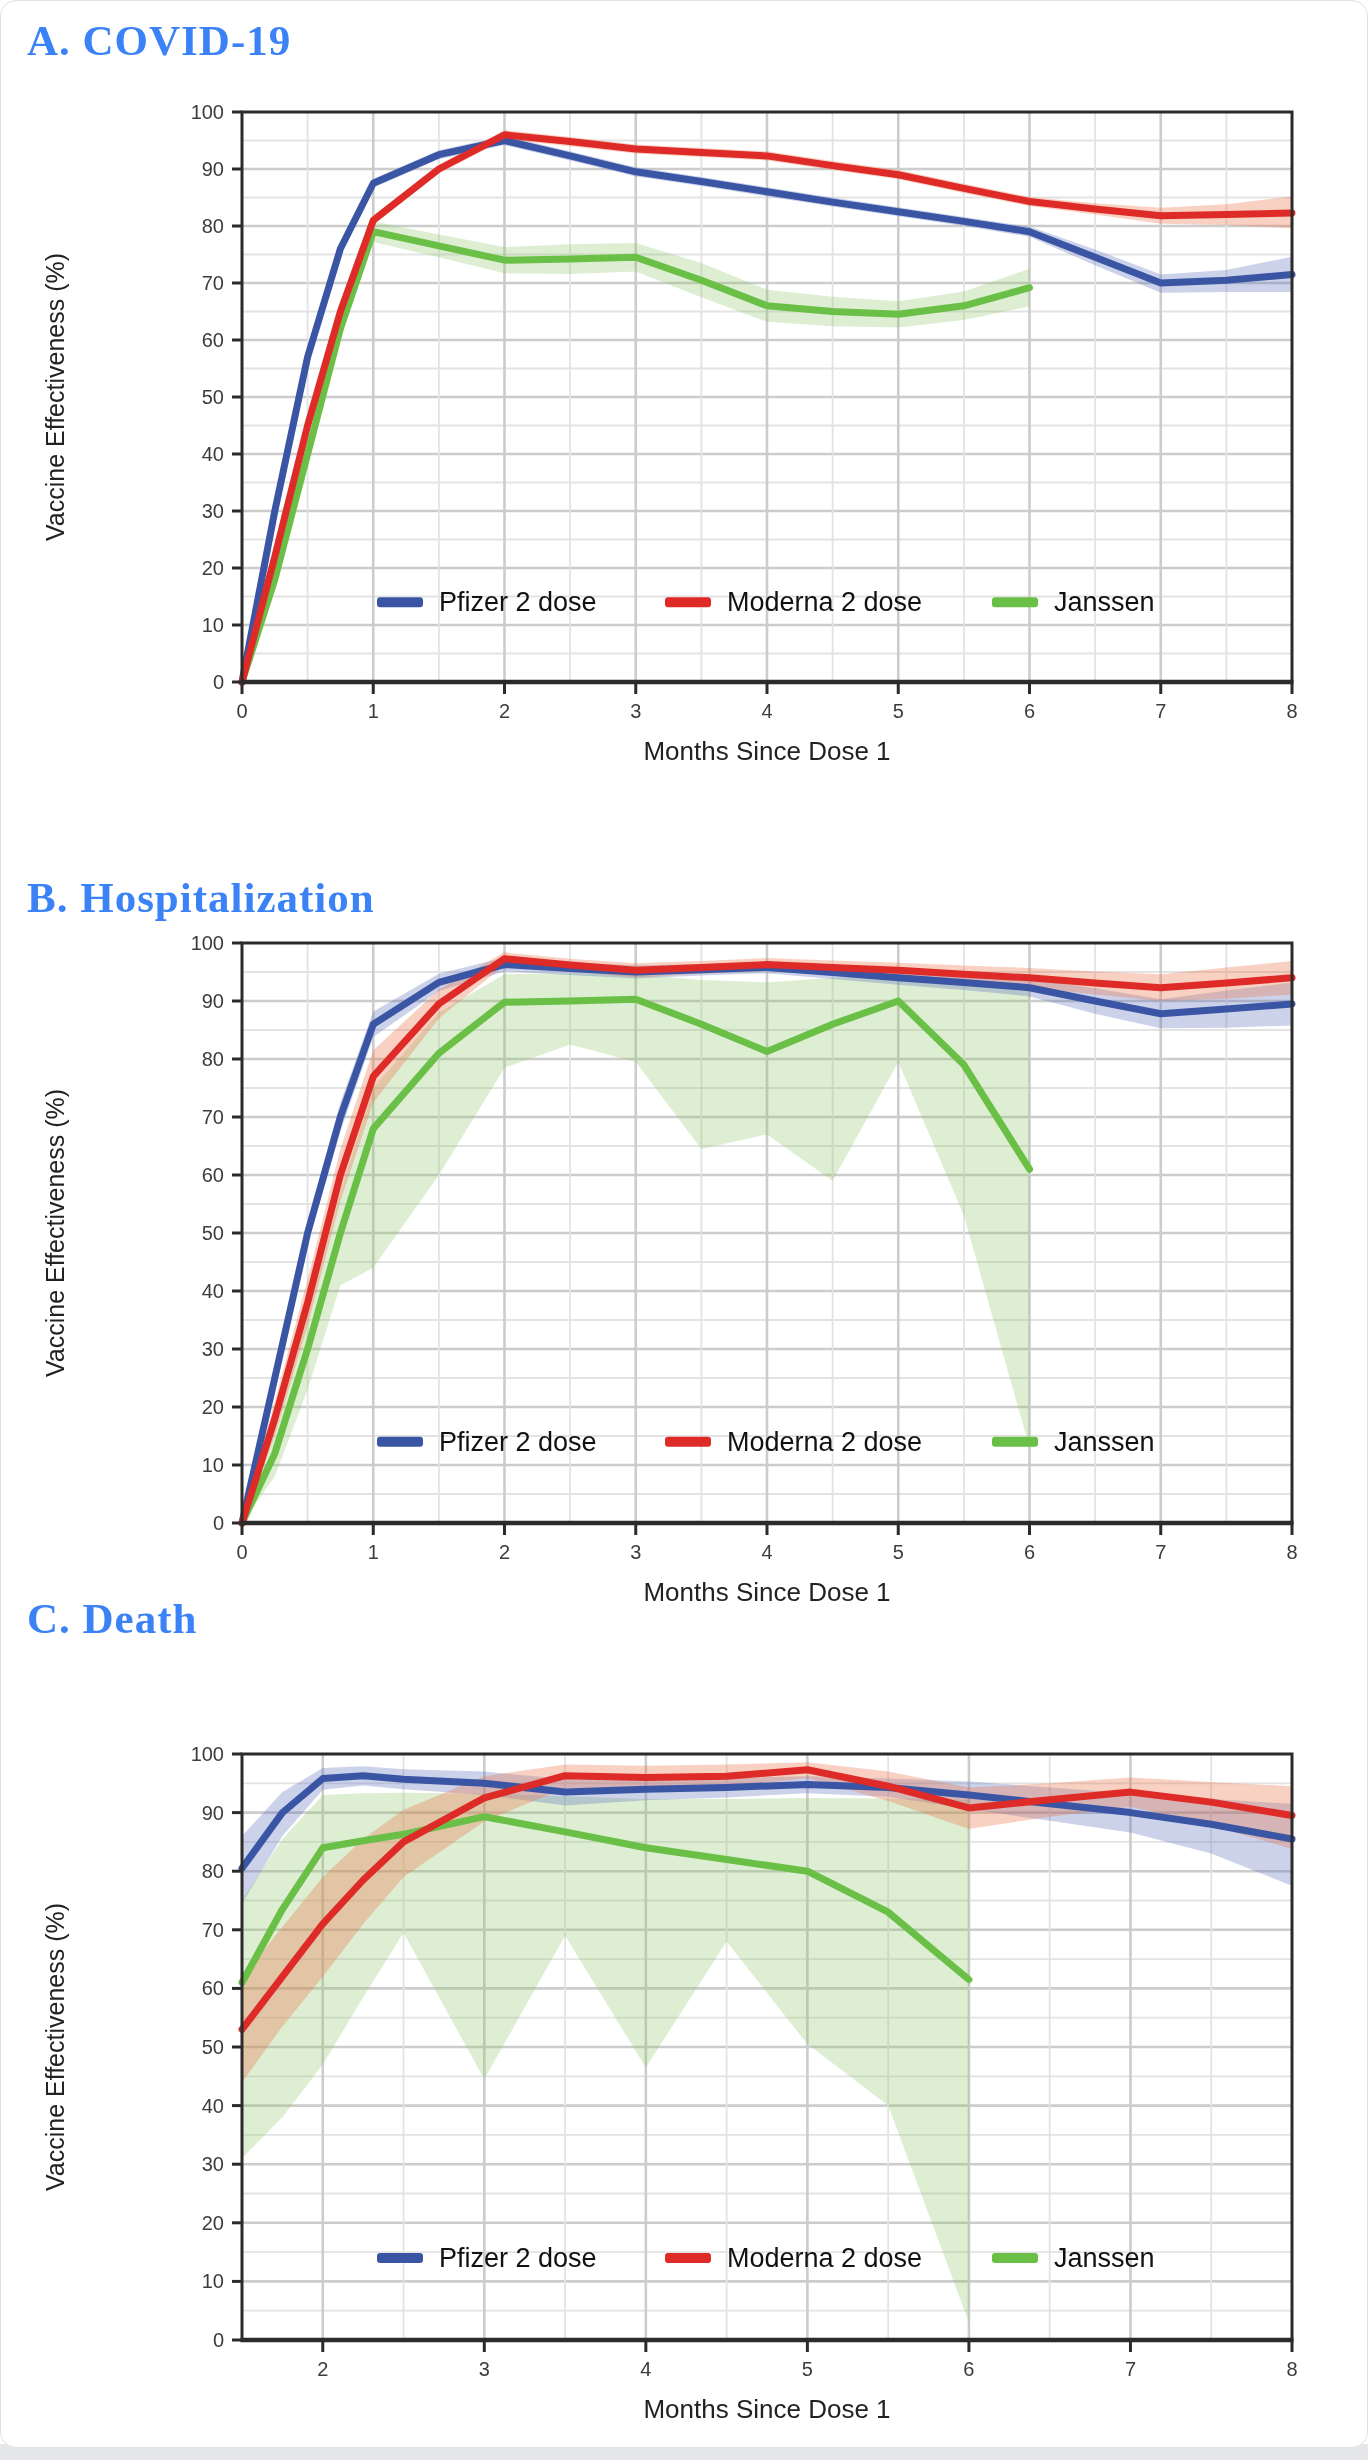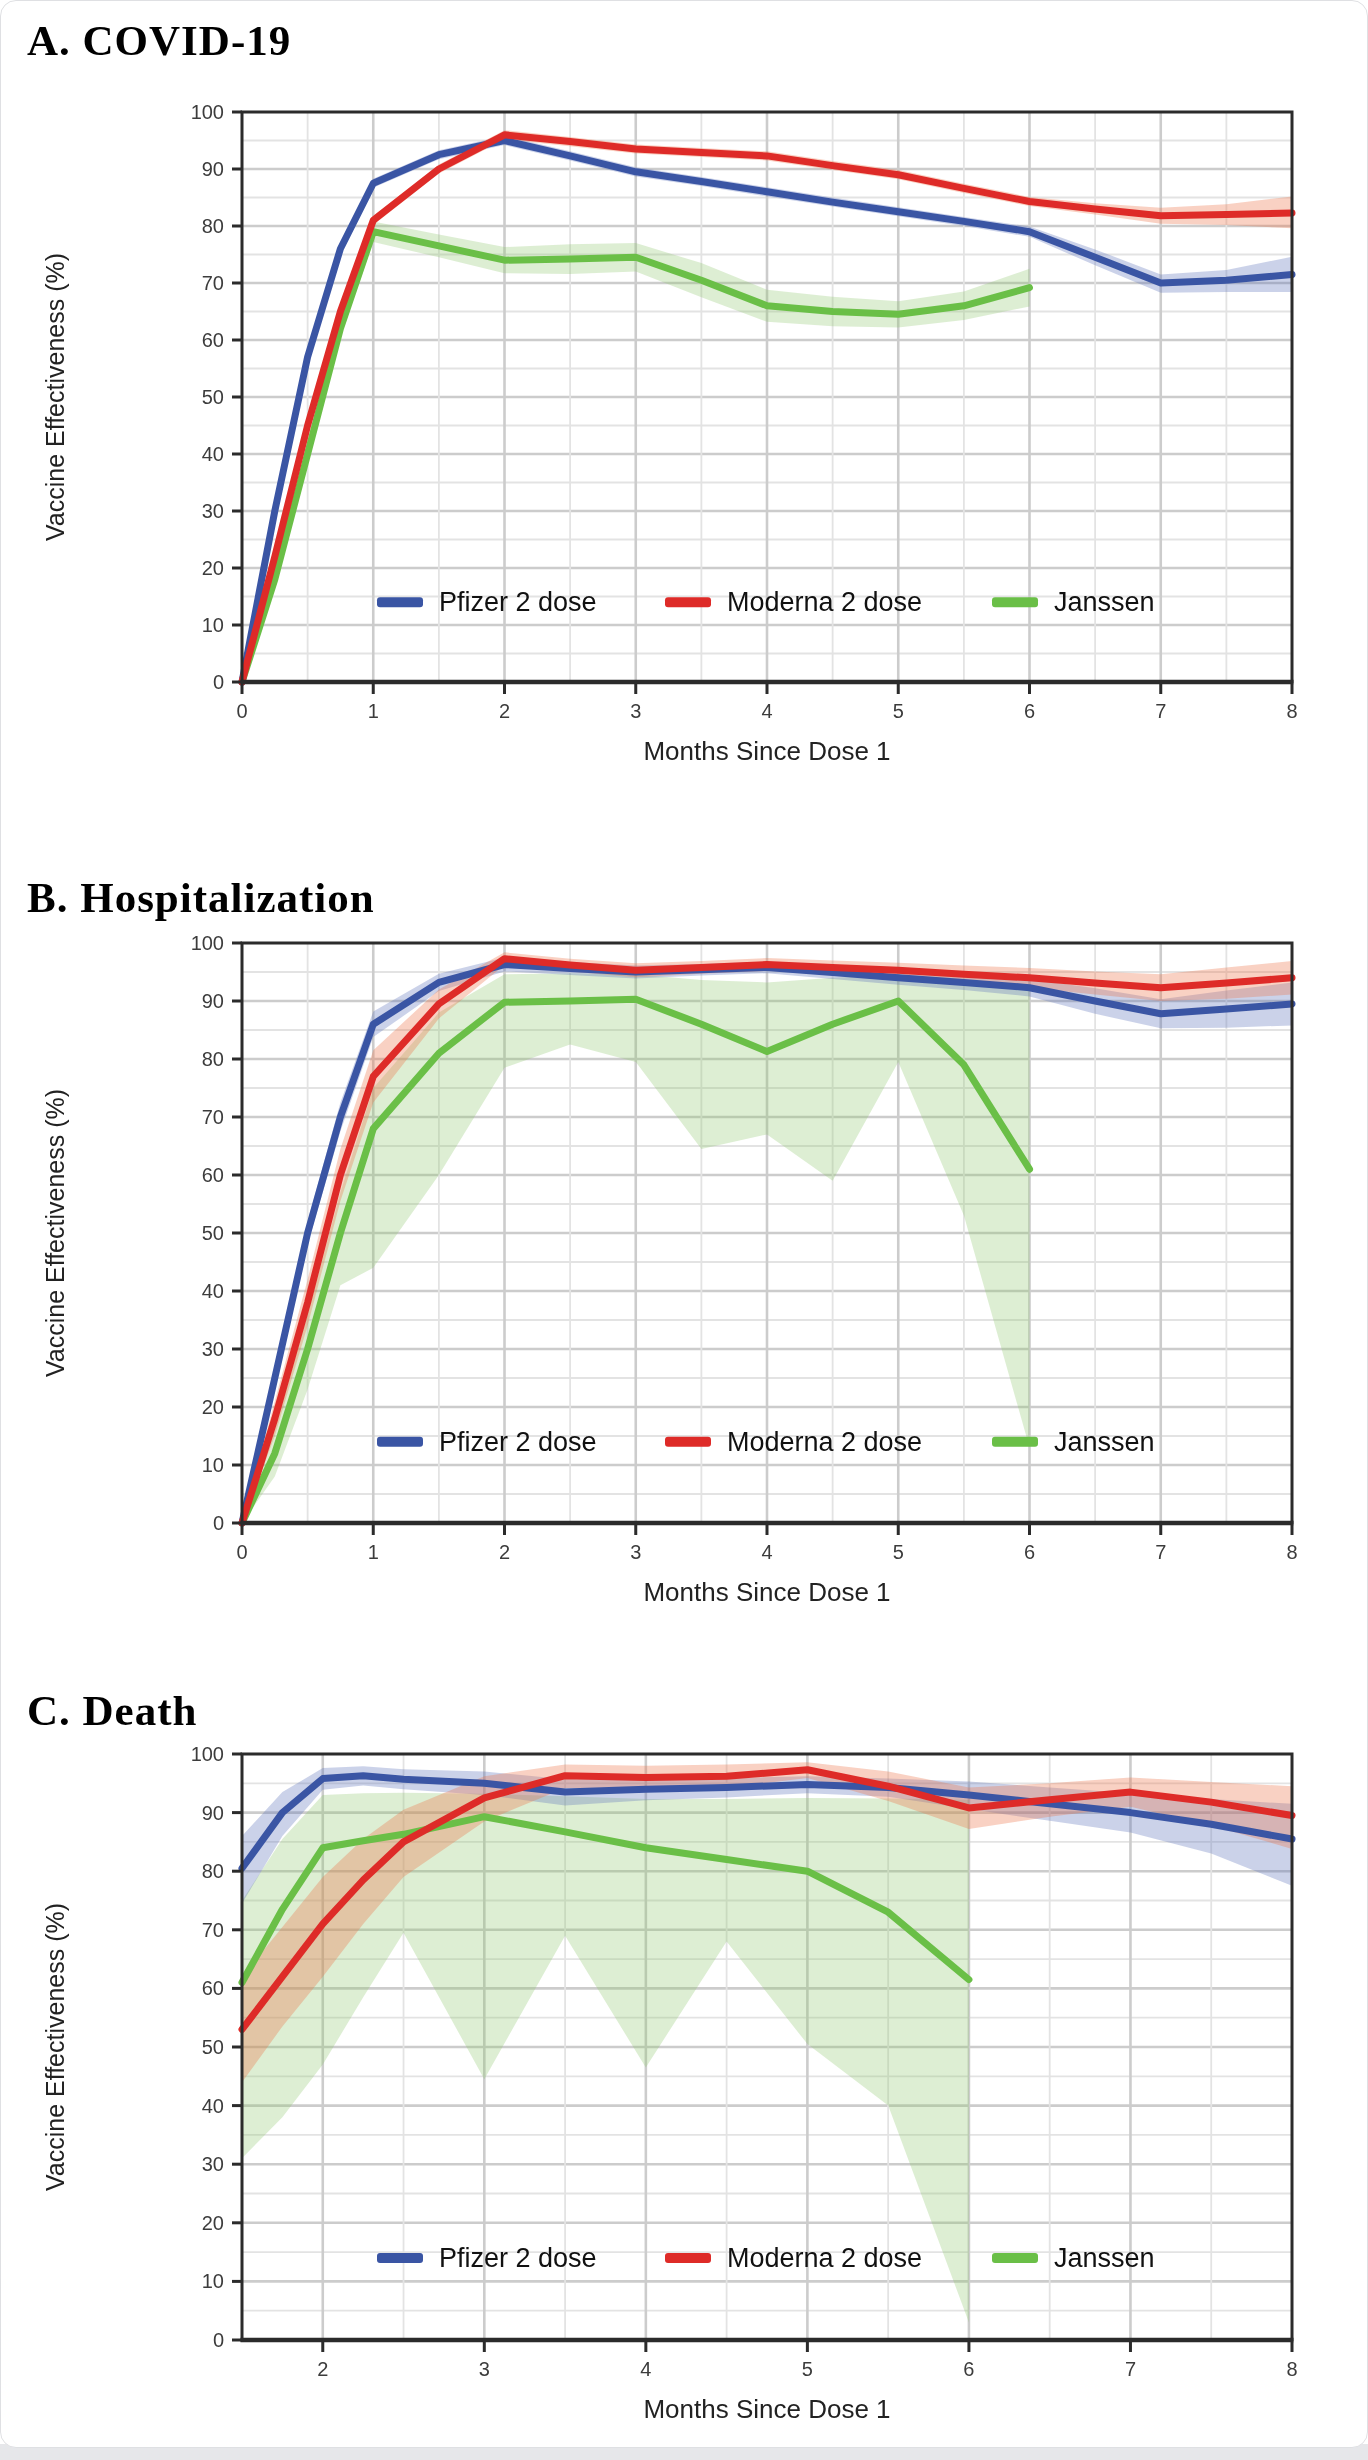--- a/index.html
+++ b/index.html
@@ -8,25 +8,25 @@
     background:#ffffff;font-family:"Liberation Sans",sans-serif;
   }
   .footer-strip{position:absolute;left:0;right:0;bottom:0;height:16px;background:#e6e7ea;}
   .card{
     position:absolute;left:0;top:0;right:0;bottom:12px;background:#ffffff;
     border:1px solid #dfe0e3;border-radius:16px;
   }
   .panel-title{
     position:absolute;left:27px;
     font-family:"Liberation Serif",serif;font-weight:700;font-size:43px;
-    letter-spacing:1px;color:#000000;white-space:nowrap;
+    letter-spacing:1px;color:#3b82f6;white-space:nowrap;
   }
   #title-a{top:16px;}
   #title-b{top:850px;margin-top:23px;}
-  #title-c{top:1686px;}
+  #title-c{top:1594px;}
   svg.chart{position:absolute;left:0;}
   #chart-a{top:84px;}
   #chart-b{top:917px;}
   #chart-c{top:1728px;}
   svg text{font-family:"Liberation Sans",sans-serif;}
   svg .tick-label{font-size:20px;fill:#3c3c3c;}
   svg .axis-title{font-size:26px;fill:#222222;}
   svg .y-axis-title{font-size:25px;fill:#222222;}
   svg .legend-text{font-size:27px;fill:#111111;}
 </style>

